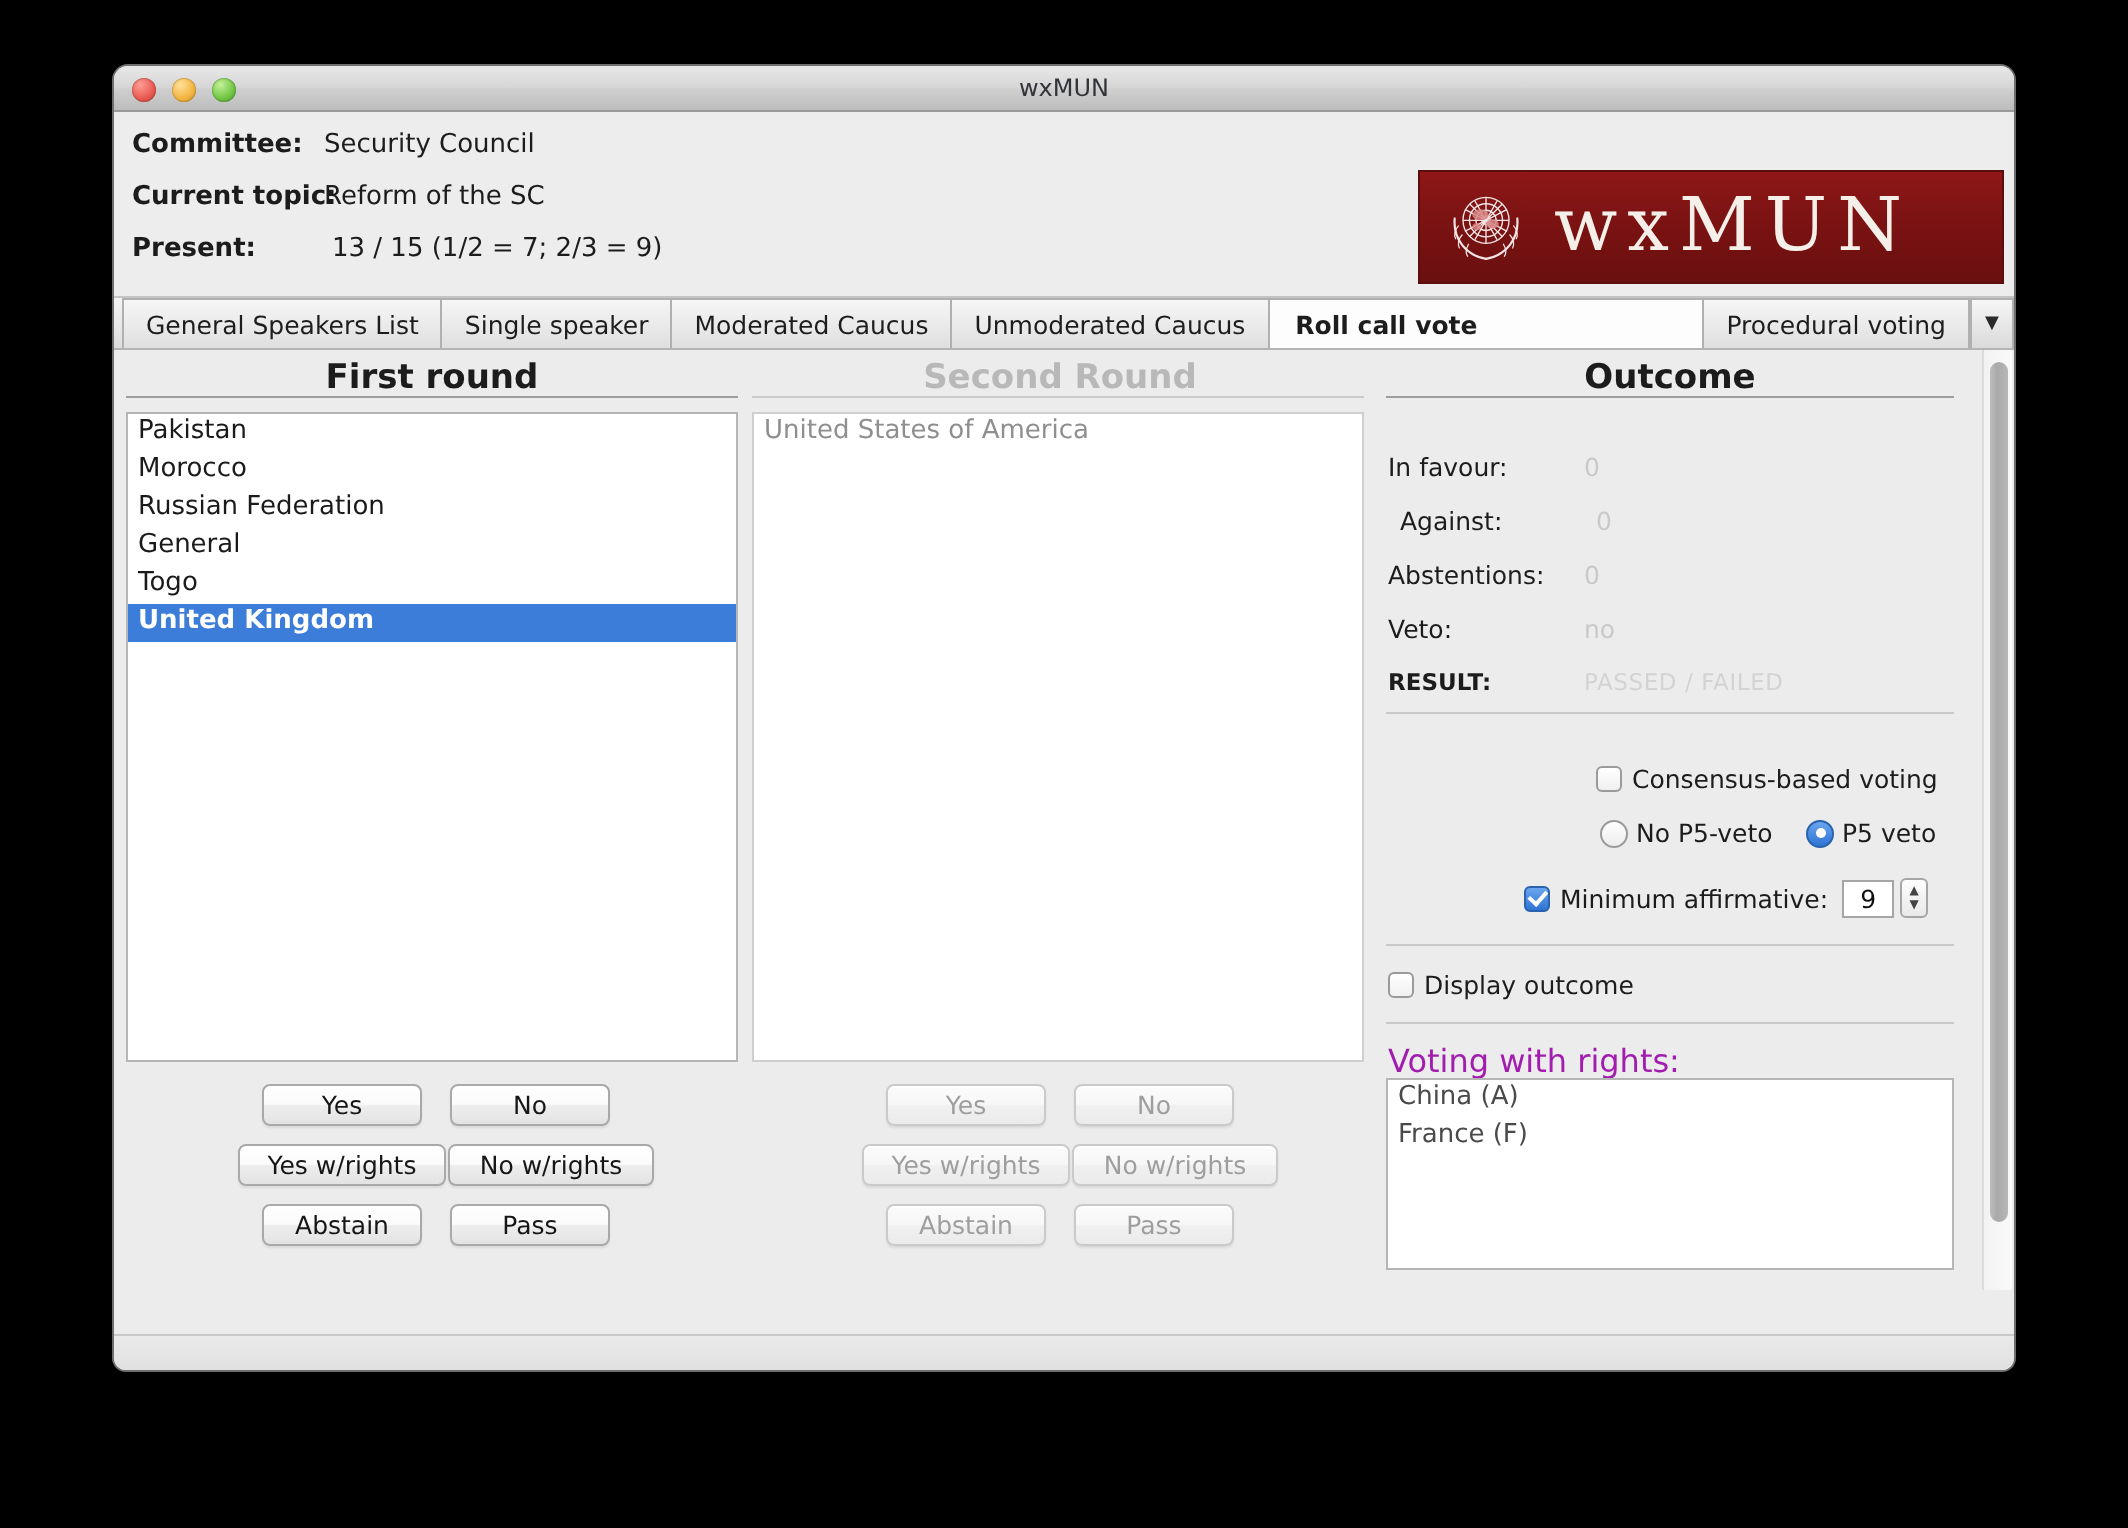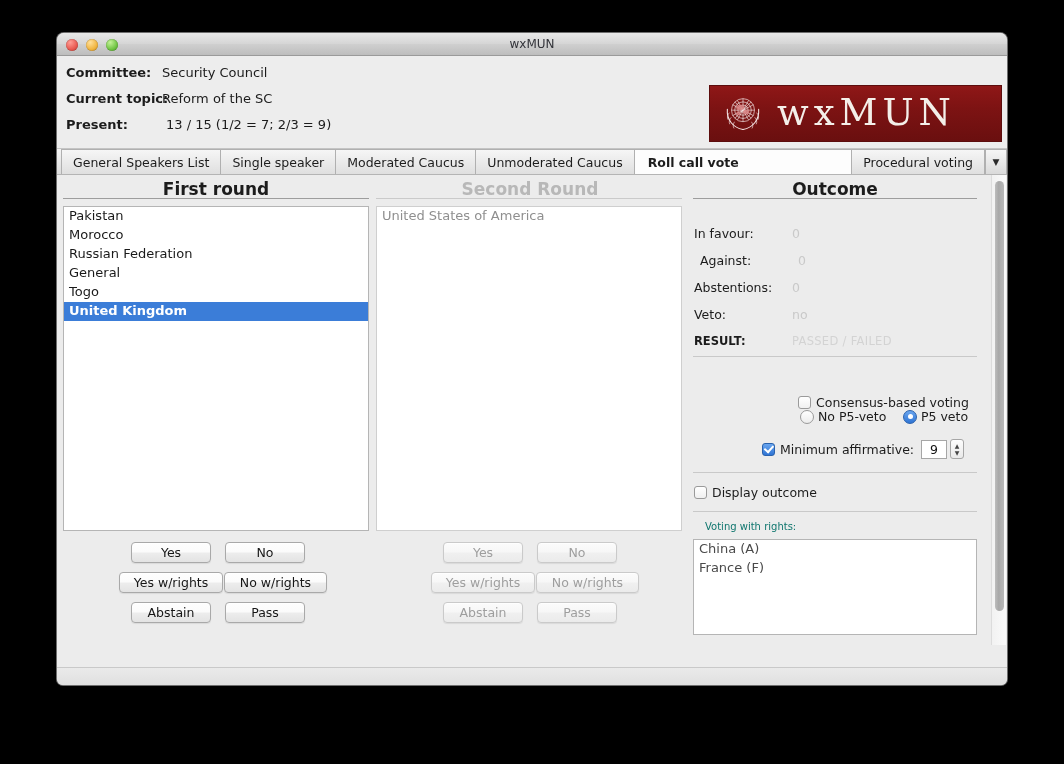--- a/index.html
+++ b/index.html
@@ -206,21 +206,21 @@
   }
   .spin-btns {
     width: 14px; height: 20px; margin-left: 3px;
     border: 1px solid #a6a6a6; border-radius: 3px;
     background: linear-gradient(to bottom, #fdfdfd, #e9e9e9);
     display: flex; flex-direction: column; align-items: center; justify-content: center;
   }
   .spin-btns span { font-size: 6px; line-height: 7px; color: #444; }
 
   .hsep { position: absolute; height: 1px; background: #c9c9c9; }
-  .sublabel { position: absolute; font-size: 10px; color: #0f766e; margin-left: 11px; }
+  .sublabel { position: absolute; font-size: 16px; color: #a21caf; }
 
   
   #vscroll {
     position: absolute;
     right: 1px; top: 0; width: 15px; height: 470px;
     background: linear-gradient(to right, #f2f2f2, #fafafa);
     border-left: 1px solid #dcdcdc;
   }
   #vthumb {
     position: absolute;
@@ -368,21 +368,21 @@
     </div>
     <div class="orow" style="left:637px; top:132px;">
       <span class="okey">Veto:</span><span class="oval">no</span>
     </div>
     <div class="orow result" style="left:637px; top:158px;">
       <span class="okey">RESULT:</span><span class="oval">PASSED  /  FAILED</span>
     </div>
 
     <div class="hsep" style="left:636px; top:181px; width:284px;"></div>
 
-    <div class="ctlrow" style="left:741px; top:220px;text-align:center;">
+    <div class="ctlrow" style="left:741px; top:207px;text-align:center;">
       <span class="cbox"></span>
       <span>Consensus-based voting</span>
     </div>
 
     <div class="ctlrow" style="left:743px; top:234px;">
       <span class="radio"></span>
       <span>No P5-veto</span>
     </div>
     <div class="ctlrow" style="left:846px; top:234px;">
       <span class="radio on"></span>

